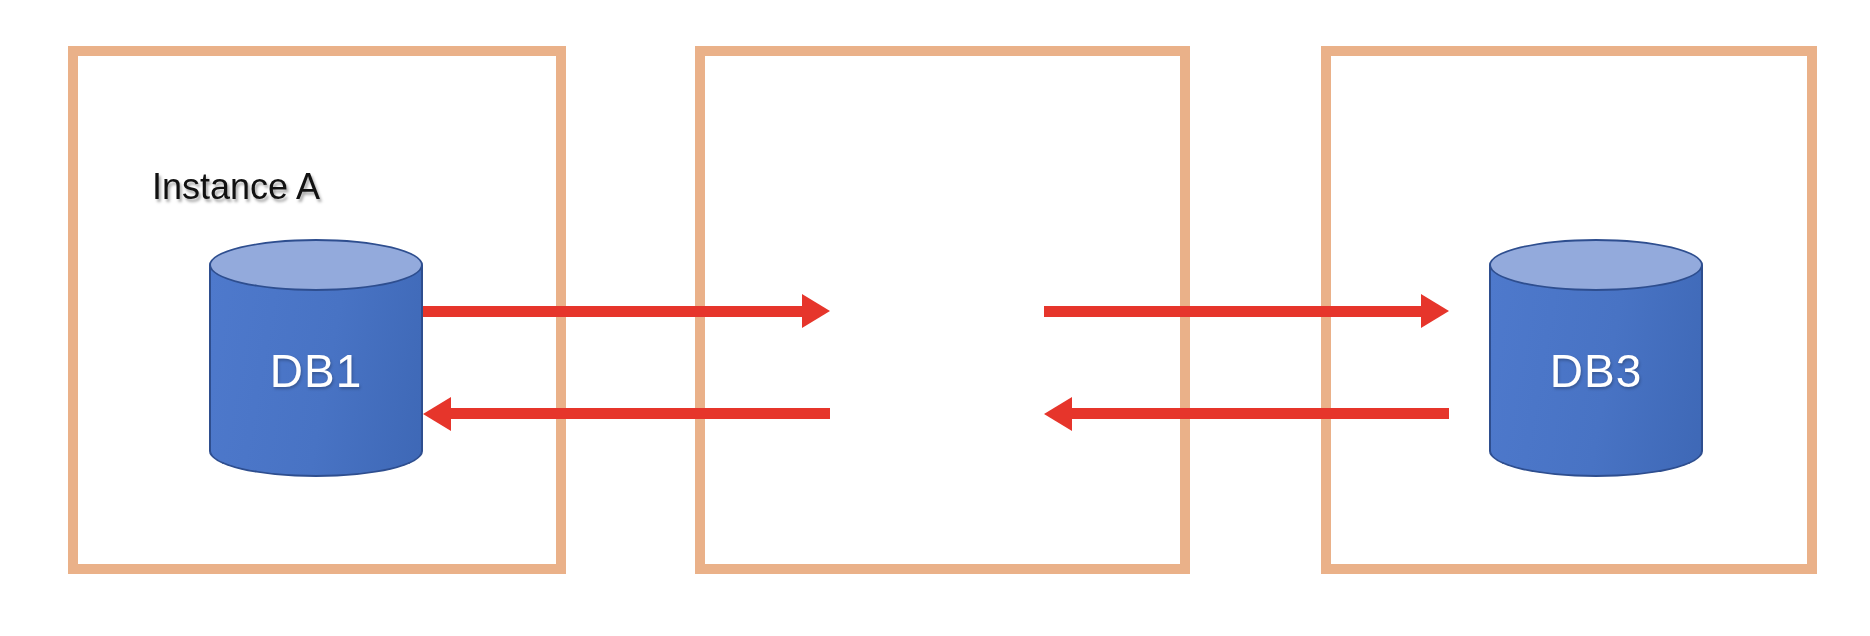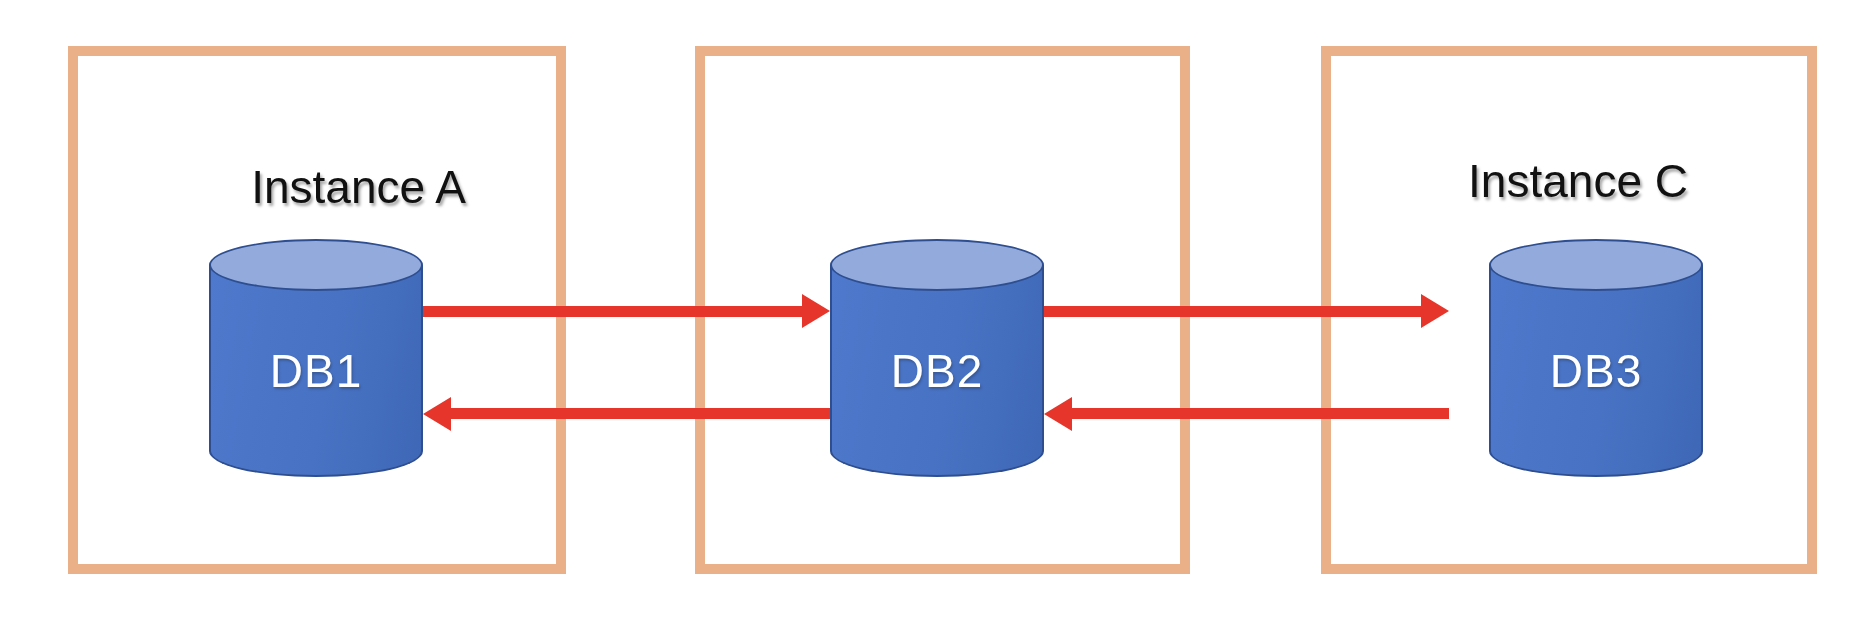--- a/index.html
+++ b/index.html
@@ -24,22 +24,22 @@
   }
   .box-a { left: 68px;  width: 498px; }
   .box-b { left: 695px; width: 495px; }
   .box-c { left: 1321px; width: 496px; }
 
   .instance-label {
     position: absolute;
     width: 314px;
     height: 36px;
     line-height: 36px;
-    text-align: right;
-    font-size: 46px;
+    text-align: left;
+    font-size: 36px;
     color: var(--label-text, #111111);
     text-shadow: 2px 3px 3px rgba(0,0,0,0.35);
     white-space: nowrap;
   }
   .box-a .instance-label { left: 74px; top: 113px; }
   .box-b .instance-label { left: 63px; top: 113px; }
   .box-c .instance-label { left: 43px; top: 107px; }
 
   
   .cylinder {
@@ -112,29 +112,23 @@
   <div class="box box-a">
     <div class="instance-label">Instance A</div>
     <div class="cylinder">
       <div class="cyl-body"></div>
       <div class="cyl-top"></div>
       <div class="db-label">DB1</div>
     </div>
   </div>
 
   <div class="box box-b">
-    <div class="cylinder">
-      <div class="cyl-body"></div>
-      <div class="cyl-top"></div>
-      <div class="db-label">DB2</div>
-    </div>
   </div>
 
   <div class="box box-c">
-    <div class="instance-label">Instance C</div>
     <div class="cylinder">
       <div class="cyl-body"></div>
       <div class="cyl-top"></div>
       <div class="db-label">DB3</div>
     </div>
   </div>
 
   <div class="arrow">
     <div class="shaft" style="left:423px; top:306px; width:379px;"></div>
     <div class="head head-right" style="left:802px; top:294px;"></div>

